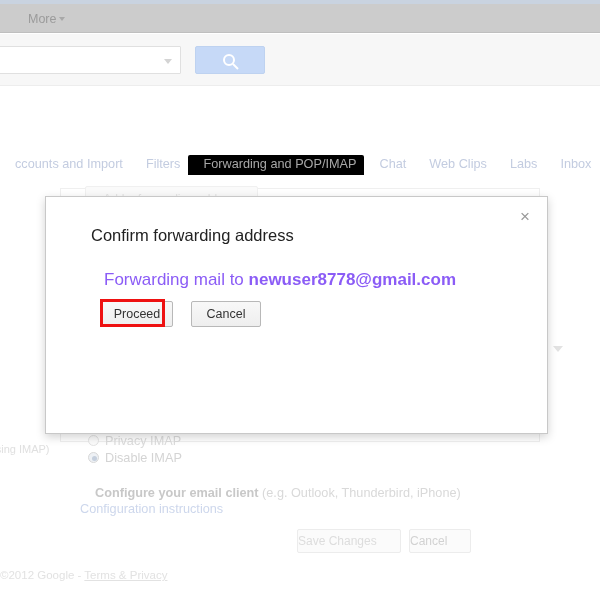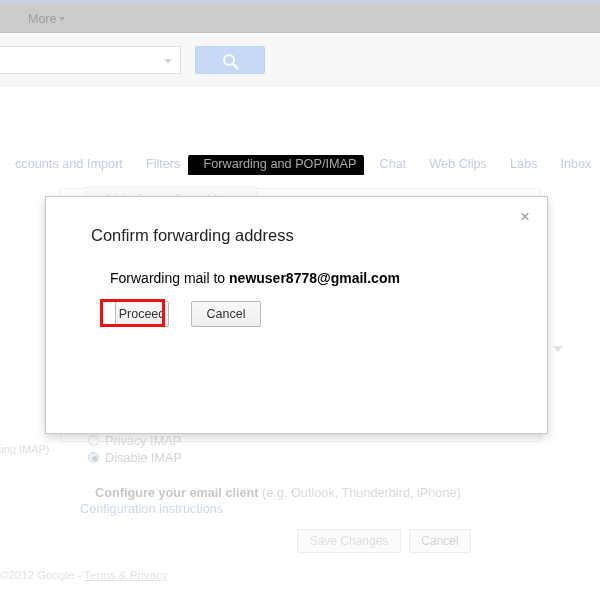--- a/index.html
+++ b/index.html
@@ -192,21 +192,21 @@
 
   .btn-ghost {
     position: absolute;
     height: 24px;
     border: 1px solid #ececec;
     border-radius: 2px;
     background: #fbfbfb;
     font-size: 12px;
     color: #dddddd;
     line-height: 22px;
-    text-align: center;
+    text-align: left;
   }
   .btn-ghost.save   { top: 529px; left: 297px; width: 104px; }
   .btn-ghost.cancel { top: 529px; left: 409px; width: 62px; color: #d2d2d2; }
 
   .footer {
     position: absolute;
     top: 569px; left: 0;
     width: 600px;
     font-size: 11.5px;
     color: #e2e2e2;
@@ -233,40 +233,40 @@
     cursor: pointer;
   }
   .dialog-title {
     position: absolute;
     top: 29px; left: 45px;
     font-size: 16.5px;
     color: #222222;
   }
   .dialog-body {
     position: absolute;
-    top: 73px; left: 64px;
-    font-size: 14px;
-    color: #000000;
+    top: 73px; left: 58px;
+    font-size: 17px;
+    color: #8b5cf6;
   }
   .dialog-body b { font-weight: bold; }
 
   .dlg-btn {
     position: absolute;
     top: 104px;
     height: 26px;
     border: 1px solid #b8b8b8;
     border-radius: 2px;
     background: linear-gradient(#f8f8f8, #eeeeee);
     font-size: 12.5px;
     color: #333333;
     text-align: center;
     line-height: 24px;
     cursor: pointer;
   }
-  .dlg-btn.proceed { left: 69px; width: 54px; }
+  .dlg-btn.proceed { left: 55px; width: 72px; }
   .dlg-btn.cancel  { left: 145px; width: 70px; }
 
   .highlight-box {
     position: absolute;
     top: 299px; left: 100px;
     width: 65px; height: 28px;
     border: 3px solid #ee1111;
     pointer-events: none;
   }
 </style>

